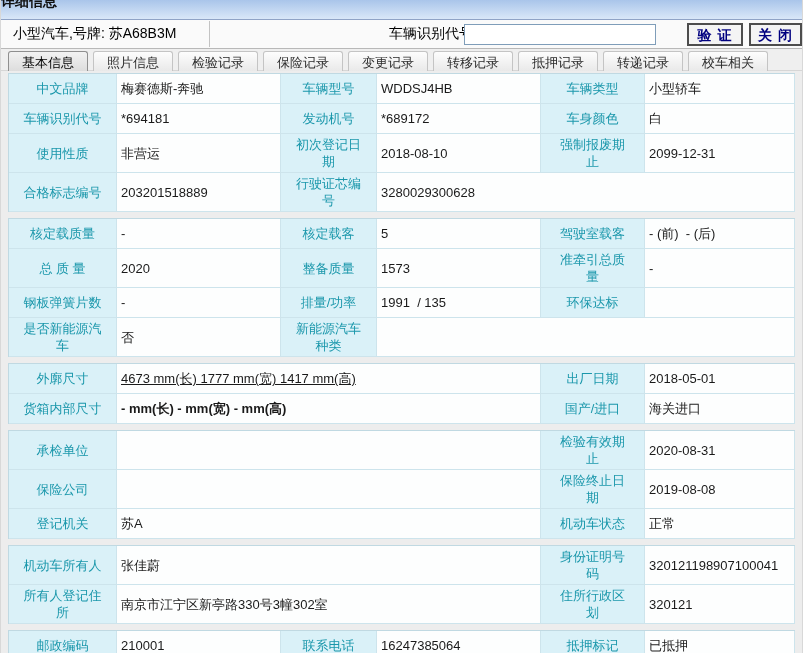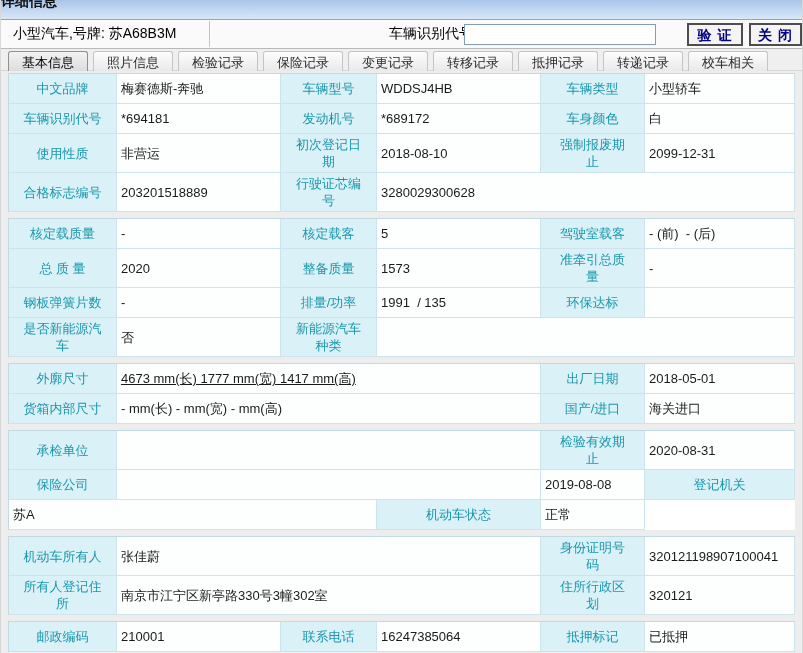--- a/index.html
+++ b/index.html
@@ -156,31 +156,32 @@
       <div class="cell value">否</div>
       <div class="cell label">新能源汽车种类</div>
       <div class="cell value" style="grid-column: span 3;"></div>
     </div>
     <div class="section">
       <div class="cell label">外廓尺寸</div>
       <div class="cell value" style="grid-column: span 3; text-decoration: underline;">4673 mm(长) 1777 mm(宽) 1417 mm(高)</div>
       <div class="cell label">出厂日期</div>
       <div class="cell value">2018-05-01</div>
       <div class="cell label">货箱内部尺寸</div>
-      <div class="cell value" style="grid-column: span 3;">- mm(长) - mm(宽) - mm(高)</div>
+      <div class="cell value" style="grid-column: span 3; font-weight: bold;">- mm(长) - mm(宽) - mm(高)</div>
       <div class="cell label">国产/进口</div>
       <div class="cell value">海关进口</div>
     </div>
     <div class="section">
       <div class="cell label">承检单位</div>
       <div class="cell value" style="grid-column: span 3;"></div>
       <div class="cell label">检验有效期止</div>
       <div class="cell value">2020-08-31</div>
       <div class="cell label">保险公司</div>
       <div class="cell value" style="grid-column: span 3;"></div>
+      <div class="cell label">保险终止日期</div>
       <div class="cell value">2019-08-08</div>
       <div class="cell label">登记机关</div>
       <div class="cell value" style="grid-column: span 3;">苏A</div>
       <div class="cell label">机动车状态</div>
       <div class="cell value">正常</div>
     </div>
     <div class="section">
       <div class="cell label">机动车所有人</div>
       <div class="cell value" style="grid-column: span 3;">张佳蔚</div>
       <div class="cell label">身份证明号码</div>

